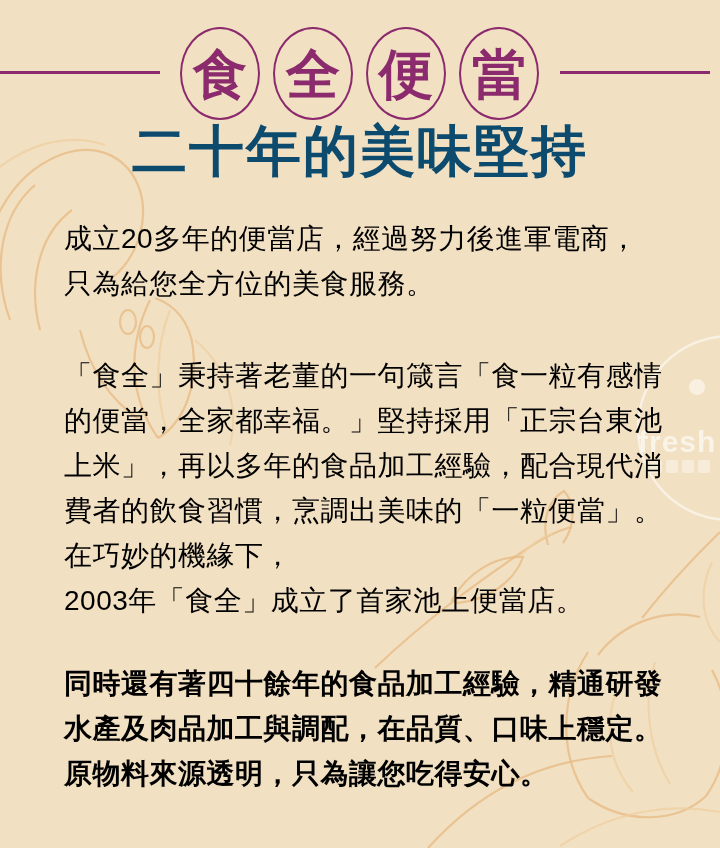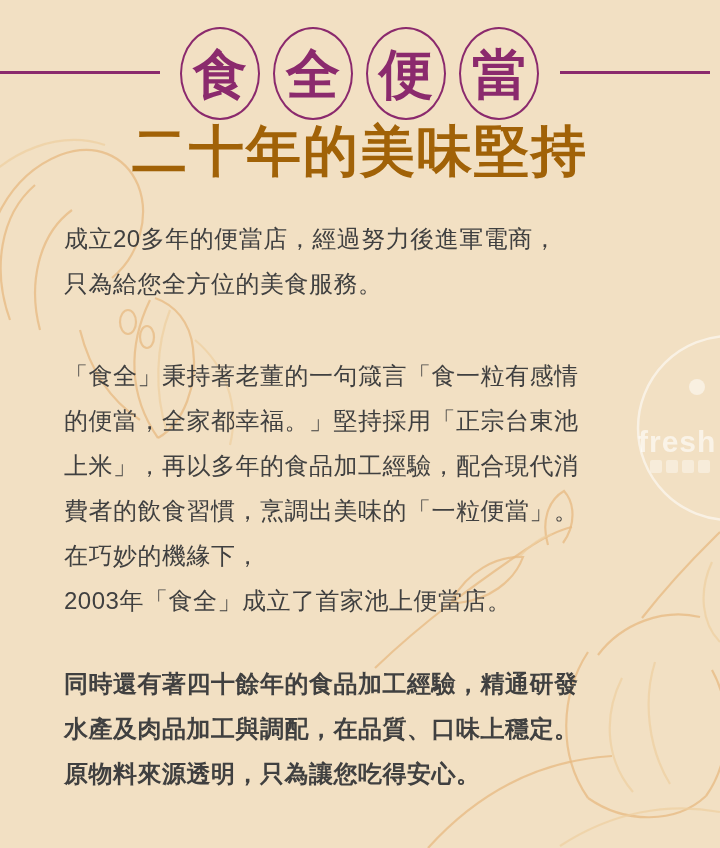--- a/index.html
+++ b/index.html
@@ -71,34 +71,34 @@
     top: 120px;
     left: 0;
     width: 100%;
     margin: 0;
     text-align: center;
     font-family: "DejaVu Serif", "Liberation Serif", serif;
     font-weight: 700;
     font-size: 55px;
     line-height: 62px;
     letter-spacing: 2px;
-    color: #a16207;
+    color: #0c4a6e;
   }
   .content {
     position: absolute;
     top: 216px;
     left: 64px;
     right: 50px;
   }
   .content p {
     margin: 0;
-    font-size: 24px;
+    font-size: 28px;
     line-height: 45px;
     letter-spacing: 0.5px;
-    color: #404040;
+    color: #000000;
     white-space: pre-line;
   }
   .content p.para-story { margin-top: 47px; }
   .content p.para-experience { margin-top: 38px; font-weight: bold; }
 </style>
 </head>
 <body>
 
 <div class="page">
 

